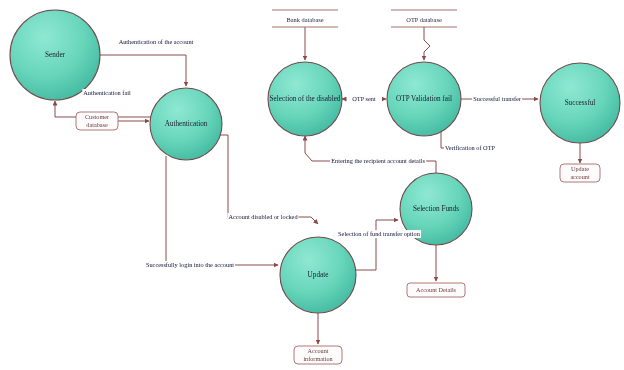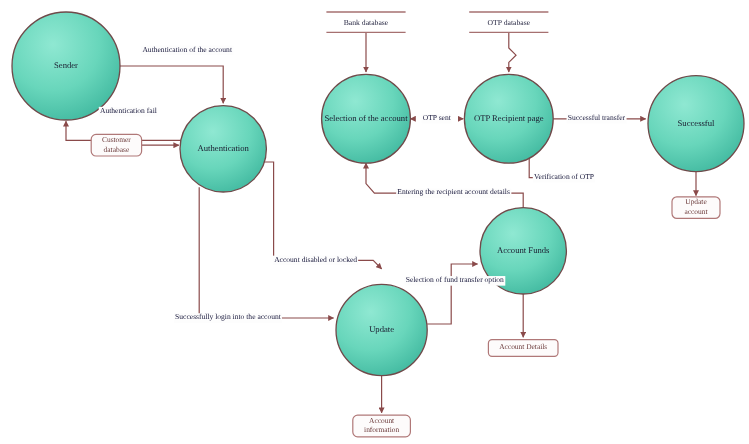--- a/index.html
+++ b/index.html
@@ -120,24 +120,24 @@
     <g fill="#fdfbfb" stroke="#b07878" stroke-width="1">
       <rect x="76" y="112" width="42" height="18" rx="4"></rect>
       <rect x="560" y="164" width="40" height="18" rx="4"></rect>
       <rect x="407" y="283" width="58" height="14" rx="3"></rect>
       <rect x="294" y="346" width="48" height="18" rx="4"></rect>
     </g>
   </svg>
 
   <div class="proc-label" style="left:55px;top:55px">Sender</div>
   <div class="proc-label" style="left:186px;top:124px">Authentication</div>
-  <div class="proc-label" style="left:305px;top:99px">Selection of the account</div>
-  <div class="proc-label" style="left:424px;top:99px">OTP Recipient page</div>
+  <div class="proc-label" style="left:305px;top:99px">Selection of the disabled</div>
+  <div class="proc-label" style="left:424px;top:99px">OTP Validation fail</div>
   <div class="proc-label" style="left:580px;top:103px">Successful</div>
-  <div class="proc-label" style="left:436px;top:209px">Account Funds</div>
+  <div class="proc-label" style="left:436px;top:209px">Selection Funds</div>
   <div class="proc-label" style="left:318px;top:275px">Update</div>
 
   <div class="store-label" style="left:305px;top:19px">Bank database</div>
   <div class="store-label" style="left:424px;top:19px">OTP database</div>
 
   <div class="ext-label" style="left:97px;top:121px">
     <span>Customer</span><br>
     <span>database</span>
   </div>
   <div class="ext-label" style="left:580px;top:173px">

